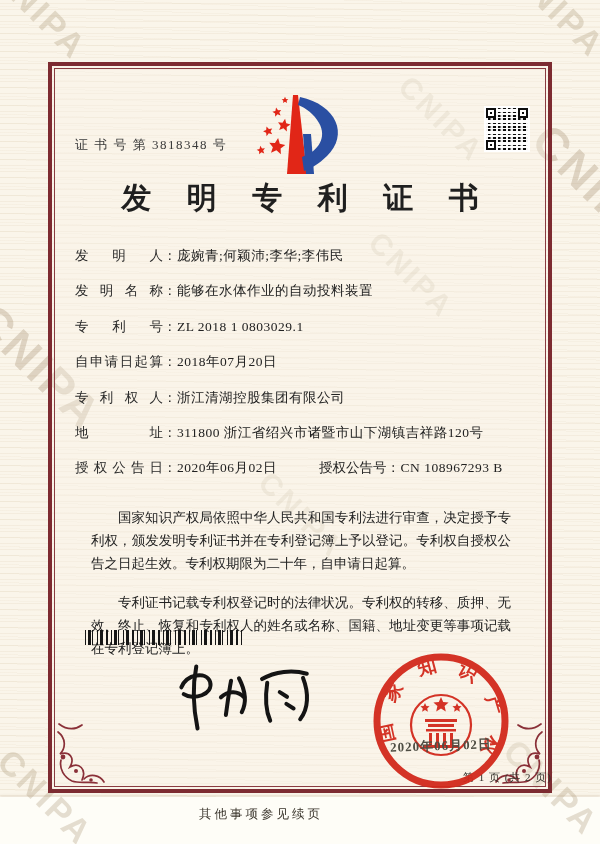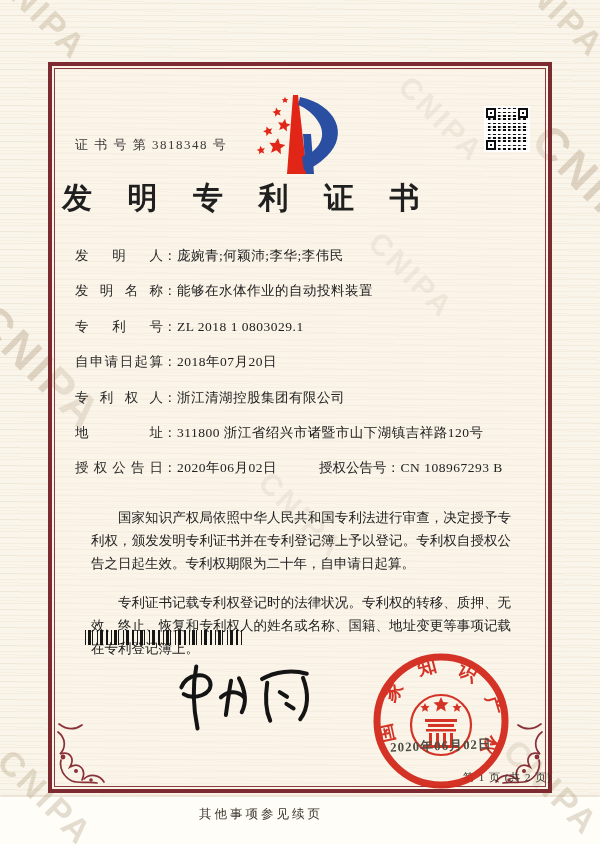--- a/index.html
+++ b/index.html
@@ -65,21 +65,21 @@
       repeating-linear-gradient(90deg, rgba(255,255,255,0.95) 0 2px, transparent 2px 4px, rgba(255,255,255,0.9) 5px 7px, transparent 7px 10px),
       repeating-linear-gradient(0deg, #0d0d0d 0 2px, #fdfdfd 2px 4px, #0d0d0d 4px 5px, #fdfdfd 5px 8px, #0d0d0d 8px 10px, #fdfdfd 10px 11px);
   }
   .qr-finder{position:absolute;width:10px;height:10px;border:2px solid #0d0d0d;background:#fff;box-sizing:border-box;}
   .qr-finder::after{content:"";position:absolute;left:2px;top:2px;width:2px;height:2px;background:#0d0d0d;}
   .qr-finder.tl{left:2px;top:2px;}
   .qr-finder.tr{right:2px;top:2px;}
   .qr-finder.bl{left:2px;bottom:2px;}
   .title{
     position:absolute;left:48px;top:178px;width:504px;z-index:5;
-    font-size:30px;font-weight:bold;color:#1f1f1f;
+    text-align:center;font-size:30px;font-weight:bold;color:#1f1f1f;
     letter-spacing:14px;text-indent:14px;
   }
   
   .fields{position:absolute;left:75px;top:247px;width:460px;z-index:5;font-size:13.5px;}
   .f-row{height:35.4px;white-space:nowrap;}
   .f-label{
     display:inline-block;width:88px;text-align:justify;text-align-last:justify;
     color:#2a2a2a;vertical-align:top;
   }
   .f-colon{display:inline-block;width:14px;color:#2a2a2a;}

